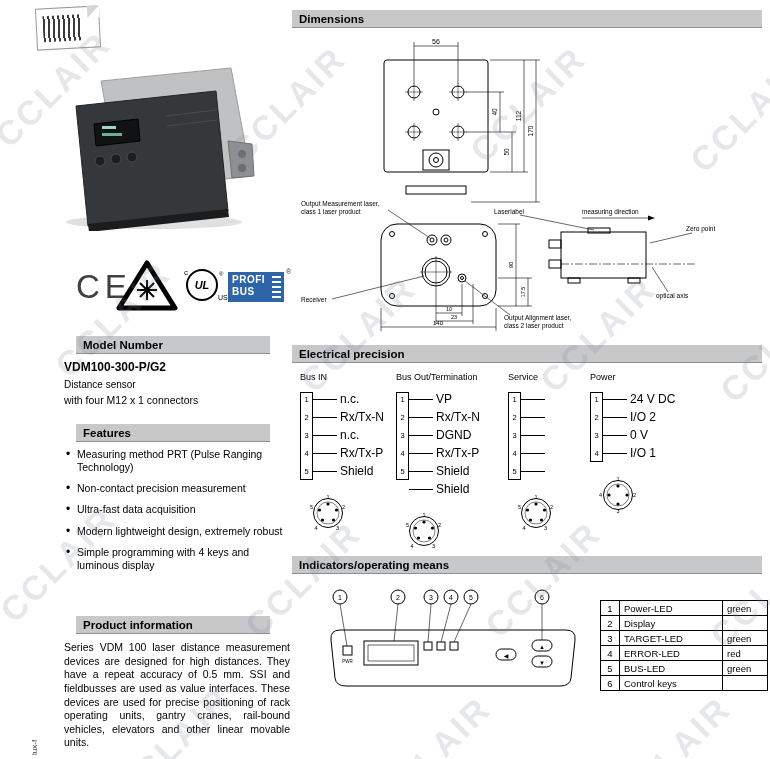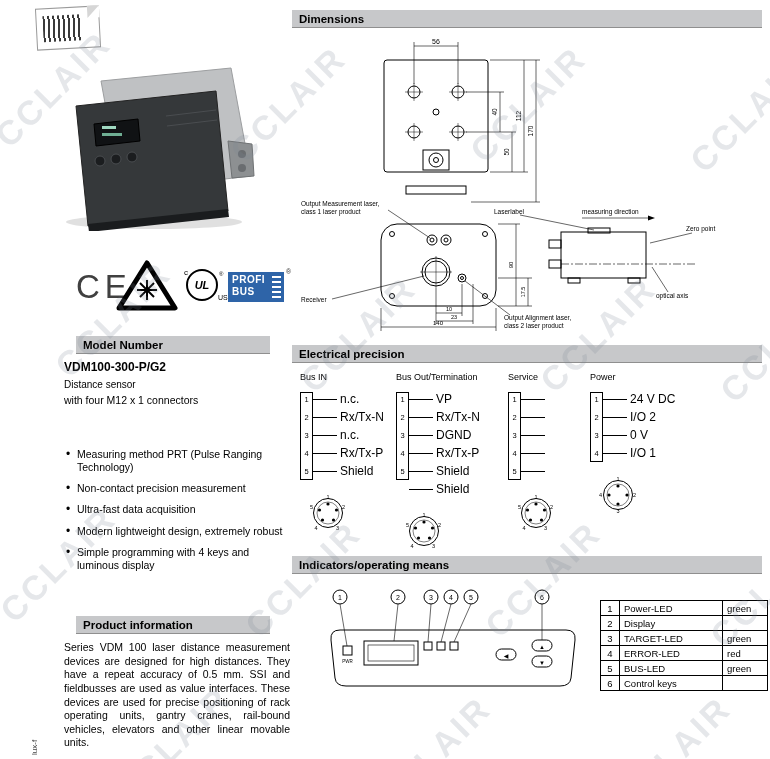--- a/index.html
+++ b/index.html
@@ -165,20 +165,21 @@
     </div>
     <div class="pb-stripes"></div>
   </div>
   <span class="pb-r">®</span>
 
   <div class="sec-header sec-left" style="top:336px">Model Number</div>
   <div class="abs model-name">VDM100-300-P/G2</div>
   <div class="abs model-line1">Distance sensor</div>
   <div class="abs model-line2">with four M12 x 1 connectors</div>
 
+  <div class="sec-header sec-left" style="top:424px">Features</div>
   <ul class="features-list">
     <li>Measuring method PRT (Pulse Ranging Technology)</li>
     <li>Non-contact precision measurement</li>
     <li>Ultra-fast data acquisition</li>
     <li>Modern lightweight design, extremely robust</li>
     <li>Simple programming with 4 keys and luminous display</li>
   </ul>
 
   <div class="sec-header sec-left" style="top:616px">Product information</div>
   <p class="prod-text">Series VDM 100 laser distance measurement devices are designed for high distances. They have a repeat accuracy of 0.5 mm. SSI and fieldbusses are used as value interfaces. These devices are used for precise positioning of rack operating units, gantry cranes, rail-bound vehicles, elevators and other linear movable units.</p>

